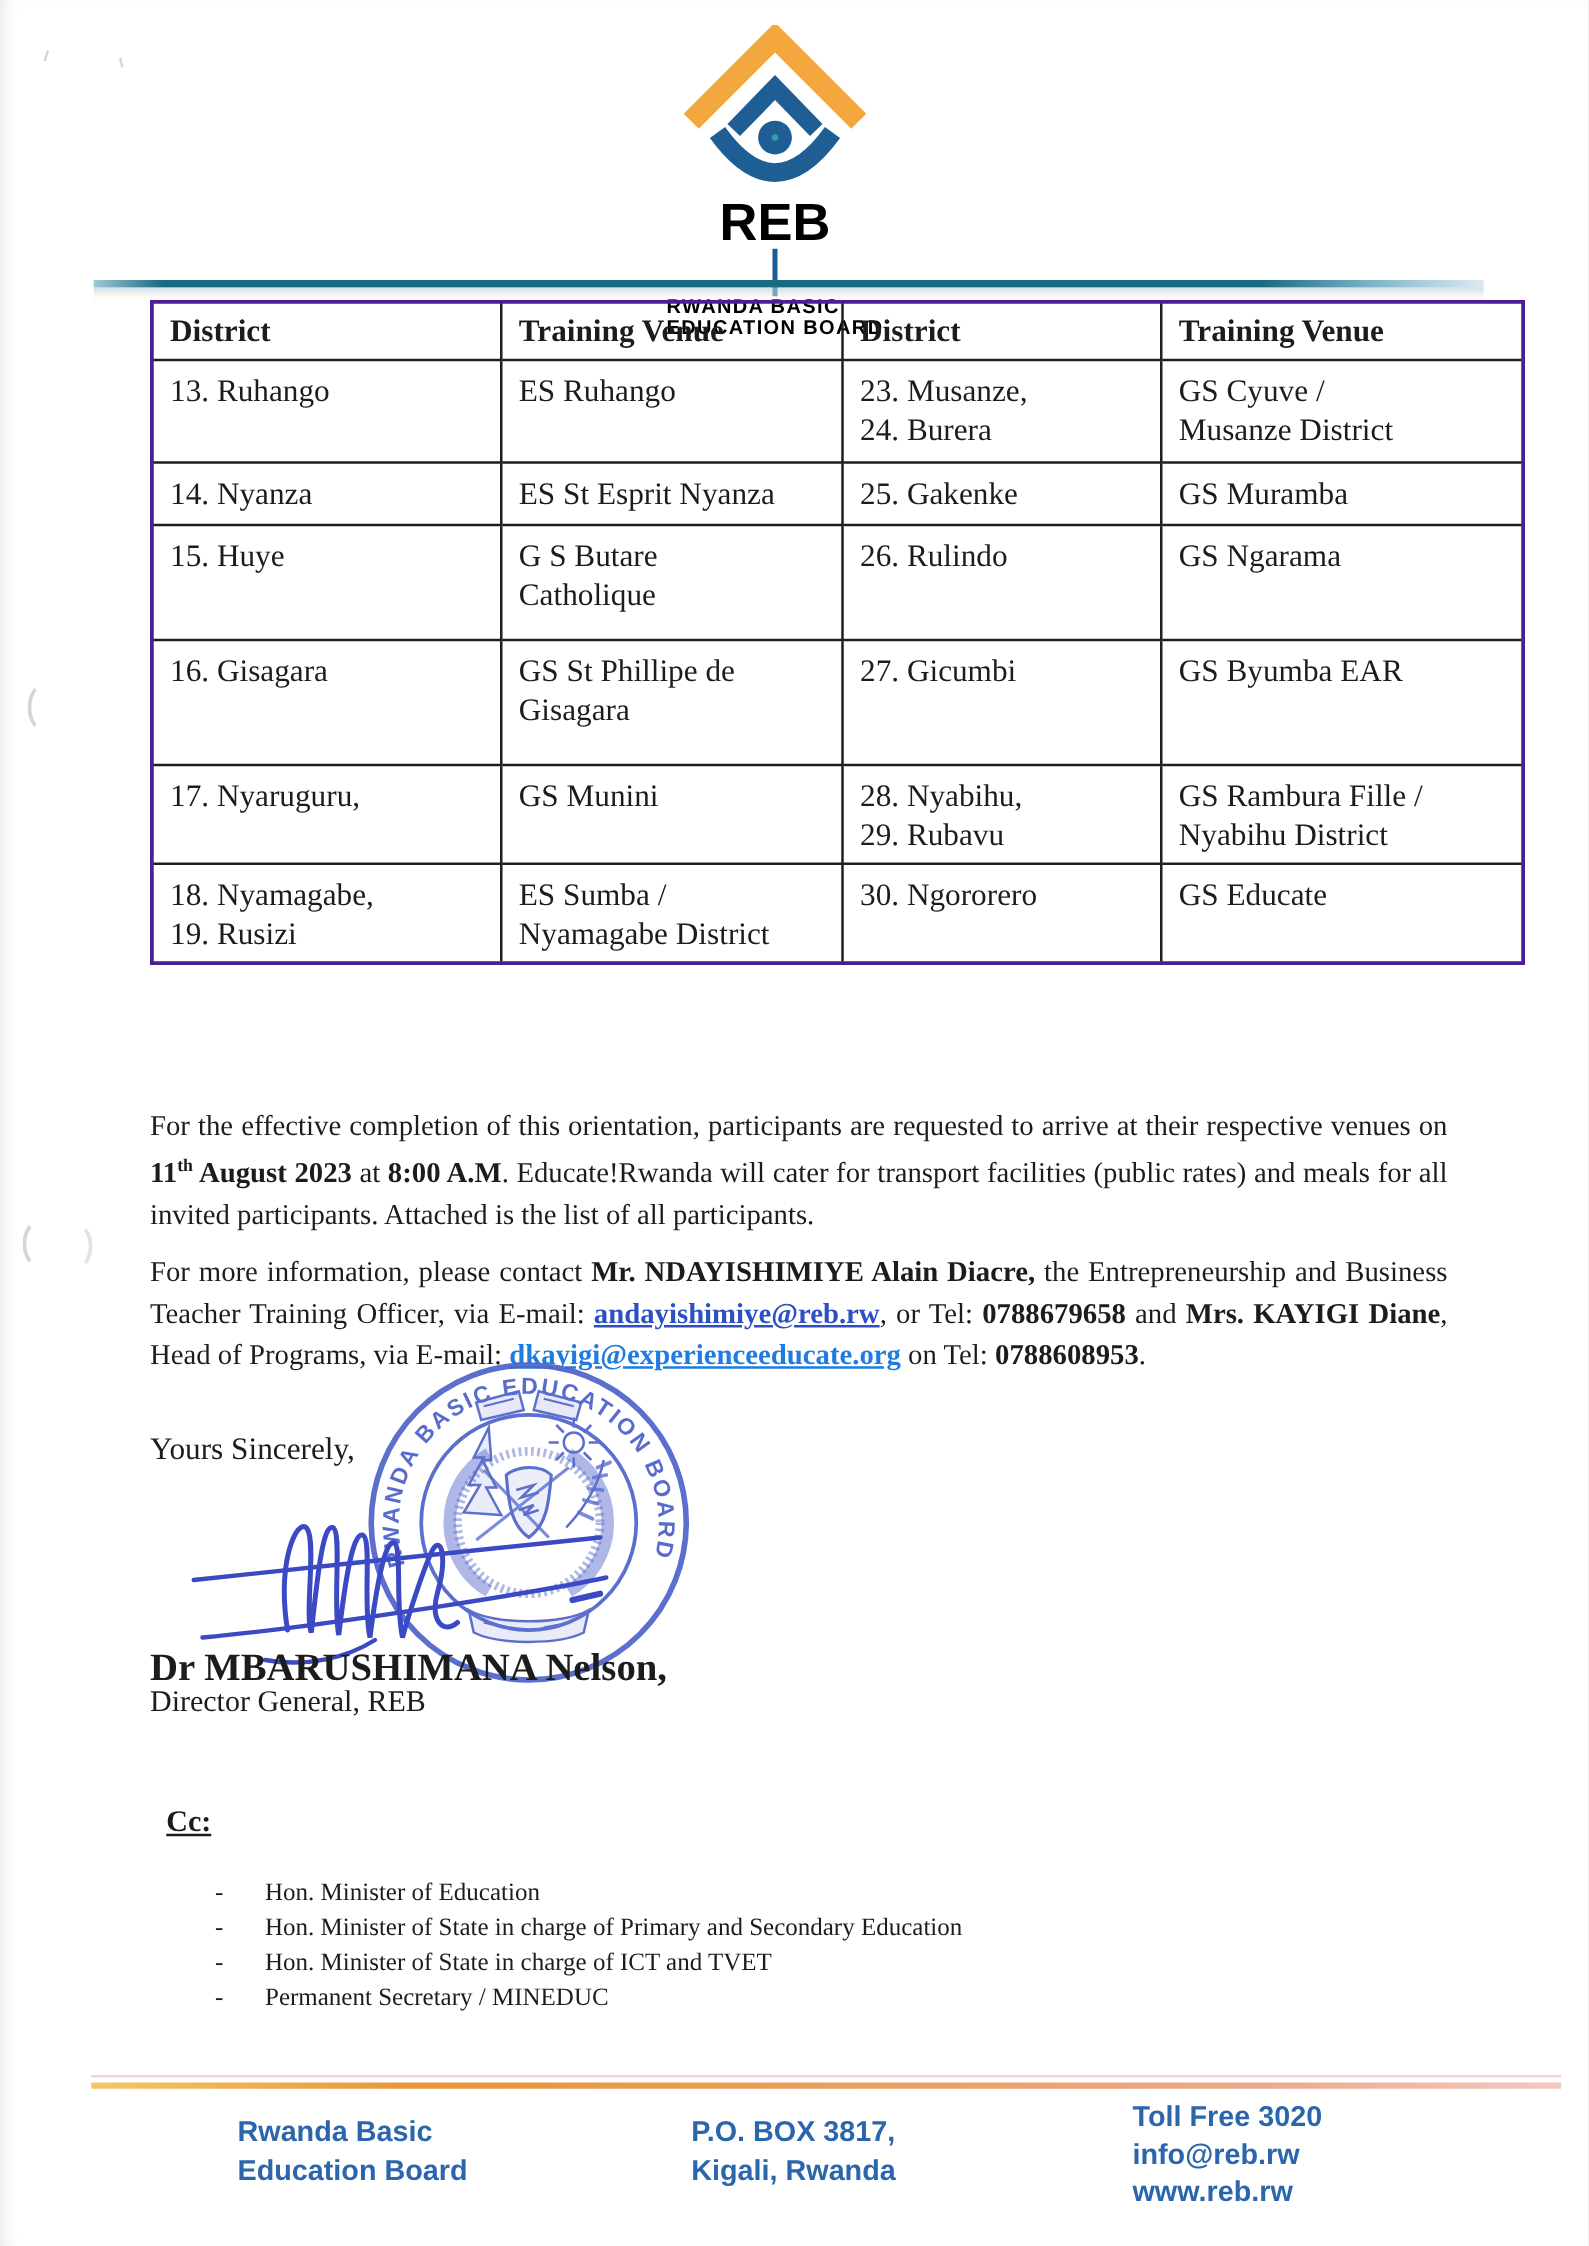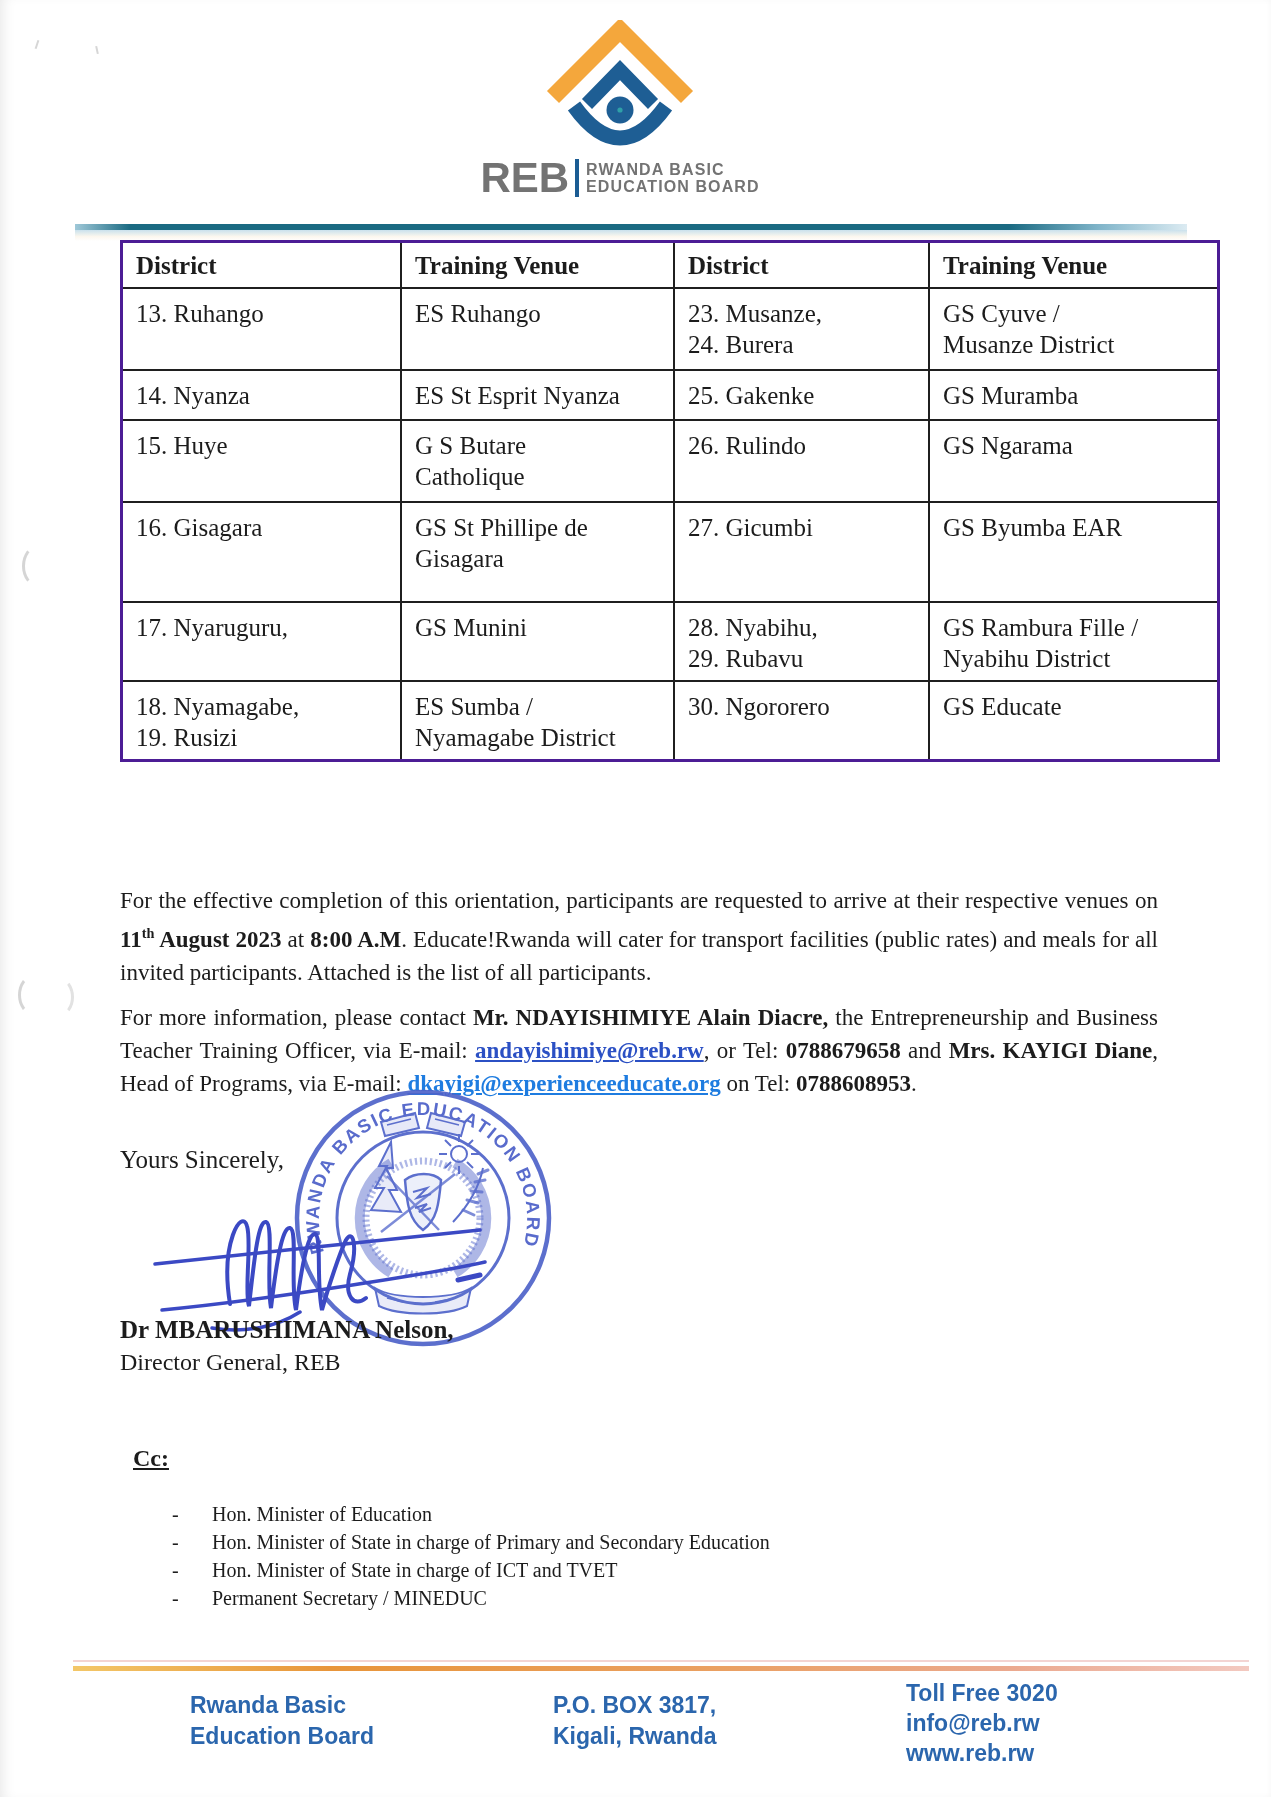--- a/index.html
+++ b/index.html
@@ -5,21 +5,21 @@
   html,body{margin:0;padding:0;background:#e8e8e8;}
   .page{
     position:relative;width:1271px;height:1797px;margin:0 auto;
     background:#ffffff;overflow:hidden;
     font-family:"Liberation Serif", serif;color:#1c1c1c;
     box-shadow:inset 10px 0 14px -8px rgba(0,0,0,.10), inset -4px 0 8px -6px rgba(0,0,0,.06);
   }
   
   .logo-svg{position:absolute;left:545px;top:20px;width:150px;height:138px;}
   .logo-text{position:absolute;left:430px;top:157px;width:380px;display:flex;align-items:center;justify-content:center;
-    font-family:"Liberation Sans", sans-serif;color:#737373;}
+    font-family:"Liberation Sans", sans-serif;color:#000000;flex-direction:column;}
   .logo-acronym{font-size:42px;font-weight:bold;letter-spacing:0px;line-height:1;}
   .logo-divider{width:4px;height:38px;background:#1b5c93;margin:0 7px 0 6px;}
   .logo-names{font-size:16px;font-weight:bold;line-height:1.08;letter-spacing:1.1px;}
   
   .top-rule{position:absolute;left:75px;top:224px;width:1112px;height:6px;
     background:linear-gradient(90deg,#9fc8d8 0%,#1a6a82 5%,#1a6a82 84%,#7fb4c9 92%,#dcebf2 100%);}
   .top-rule-glow{position:absolute;left:75px;top:230px;width:1112px;height:11px;
     background:linear-gradient(180deg,rgba(173,209,226,.65),rgba(248,238,218,.45) 60%,rgba(255,255,255,0));}
   .footer-hairline{position:absolute;left:73px;top:1660px;width:1176px;height:2px;background:rgba(232,170,165,.5);}
   .footer-line{position:absolute;left:73px;top:1666px;width:1176px;height:5px;
@@ -33,21 +33,21 @@
   table.venues th{font-weight:bold;padding-top:7px;}
   table.venues td.center{text-align:center;padding-left:8px;}
   
   .para{position:absolute;left:120px;width:1038px;font-size:23px;line-height:33px;text-align:justify;}
   .para1{top:884px;}
   .para2{top:1001px;}
   .b{font-weight:bold;}
   .sup{vertical-align:super;font-size:0.62em;}
   .para a{font-weight:bold;text-decoration:underline;}
   .closing{position:absolute;left:120px;top:1146px;font-size:25px;}
-  .sig-name{position:absolute;left:120px;top:1316px;font-size:25px;font-weight:bold;z-index:6;}
+  .sig-name{position:absolute;left:120px;top:1316px;font-size:31px;font-weight:bold;z-index:6;}
   .sig-title{position:absolute;left:120px;top:1349px;font-size:24px;z-index:6;}
   
   .stamp{position:absolute;left:283px;top:1080px;width:280px;height:278px;z-index:3;opacity:.92;}
   .signature{position:absolute;left:150px;top:1182px;width:480px;height:155px;z-index:4;}
   
   .cc-label{position:absolute;left:133px;top:1445px;font-size:24px;font-weight:bold;text-decoration:underline;}
   .cc-list{position:absolute;left:172px;top:1500px;font-size:20px;line-height:28px;}
   .cc-item{display:flex;}
   .cc-dash{width:40px;flex:0 0 40px;}
   
@@ -102,21 +102,21 @@
           <td>ES Ruhango</td>
           <td>23. Musanze,<br>24. Burera</td>
           <td>GS Cyuve /<br>Musanze District</td>
         </tr>
         <tr style="height: 50px;">
           <td>14. Nyanza</td>
           <td>ES St Esprit Nyanza</td>
           <td>25. Gakenke</td>
           <td>GS Muramba</td>
         </tr>
-        <tr style="height: 82px;">
+        <tr style="height: 92px;">
           <td>15. Huye</td>
           <td>G S Butare<br>Catholique</td>
           <td>26. Rulindo</td>
           <td>GS Ngarama</td>
         </tr>
         <tr style="height: 100px;">
           <td>16. Gisagara</td>
           <td>GS St Phillipe de<br>Gisagara</td>
           <td>27. Gicumbi</td>
           <td>GS Byumba EAR</td>

